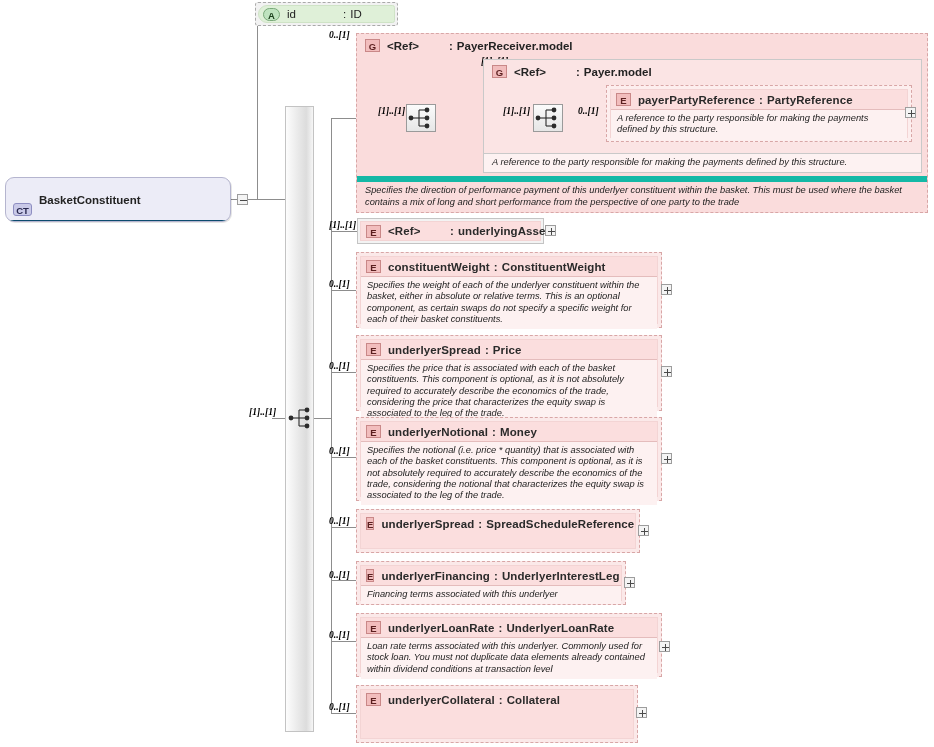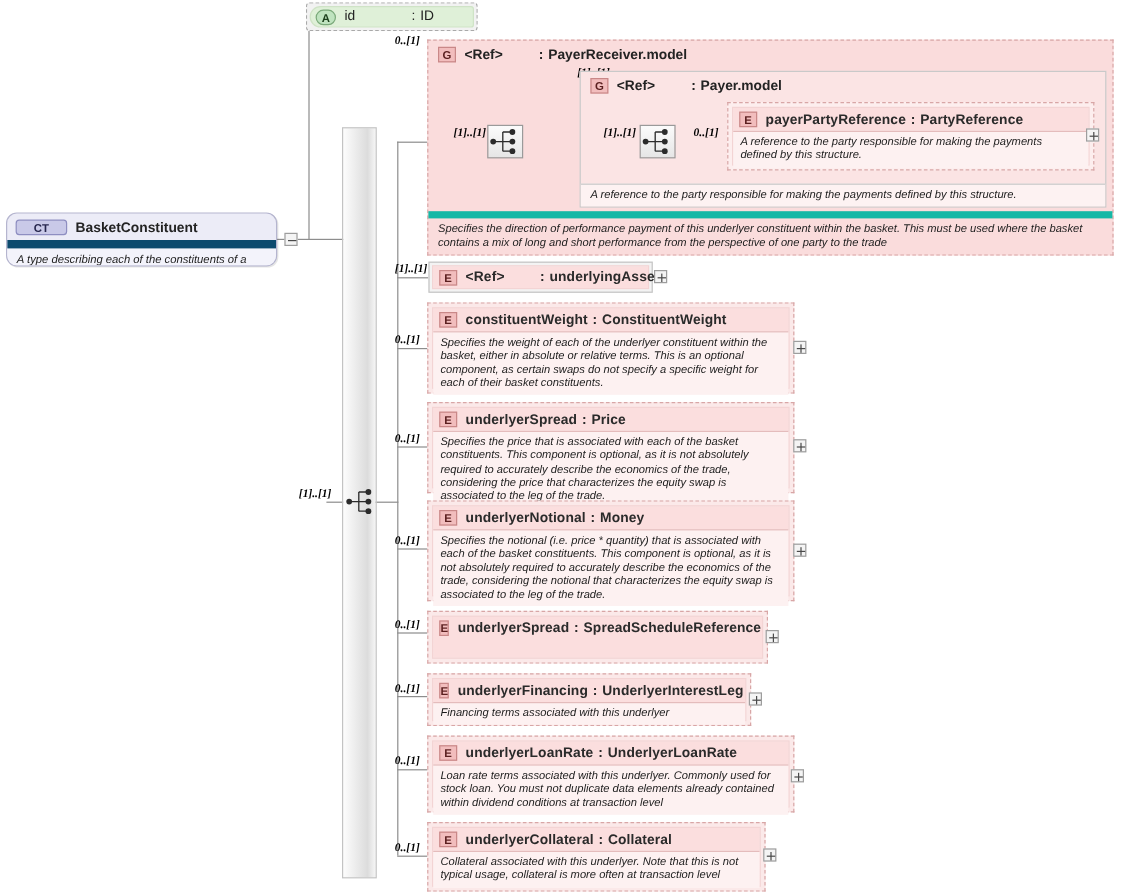--- a/index.html
+++ b/index.html
@@ -27,21 +27,21 @@
 
   
   .badge{
     display:inline-block;width:15px;height:13px;line-height:13px;
     text-align:center;font-size:9.5px;font-weight:bold;
     margin-right:7px;box-sizing:border-box;
   }
   .badge.e{background:#f2bdbd;border:1px solid #c98888;color:#5a1f1f;}
   .badge.g{background:#f2bdbd;border:1px solid #c98888;color:#5a1f1f;}
   .badge.ct{background:#c9c9e8;border:1px solid #8e8ec1;color:#27274e;
-            border-radius:3px;width:43px;}
+            border-radius:3px;width:19px;margin-top:20px;}
   .badge.a{background:#bfe3bf;border:1px solid #7aa97a;color:#1c401c;
            border-radius:7px;width:17px;}
 
   
   .el-outer{
     position:absolute;box-sizing:border-box;
     border:1px dashed #d8a6a6;
     background:#fbe9e9;
     padding:3px;
   }
@@ -390,18 +390,17 @@
 
   <div class="card" style="left:329px;top:701px;">0..[1]</div>
   <div class="el-outer" style="left:356px;top:685px;width:282px;height:58px;">
     <div class="el-box" style="height:100%;">
       <div class="node-title">
         <span class="badge e">E</span>
         <span>underlyerCollateral</span>
         <span style="margin:0 4px;">:</span>
         <span>Collateral</span>
       </div>
-      <div class="node-doc">Collateral associated with this underlyer. Note that this is not typical usage, collateral is more often at transaction level</div>
     </div>
   </div>
   <div class="tgl plus" style="left:636px;top:707px;"></div>
 
 </div>
 
 </body></html>

